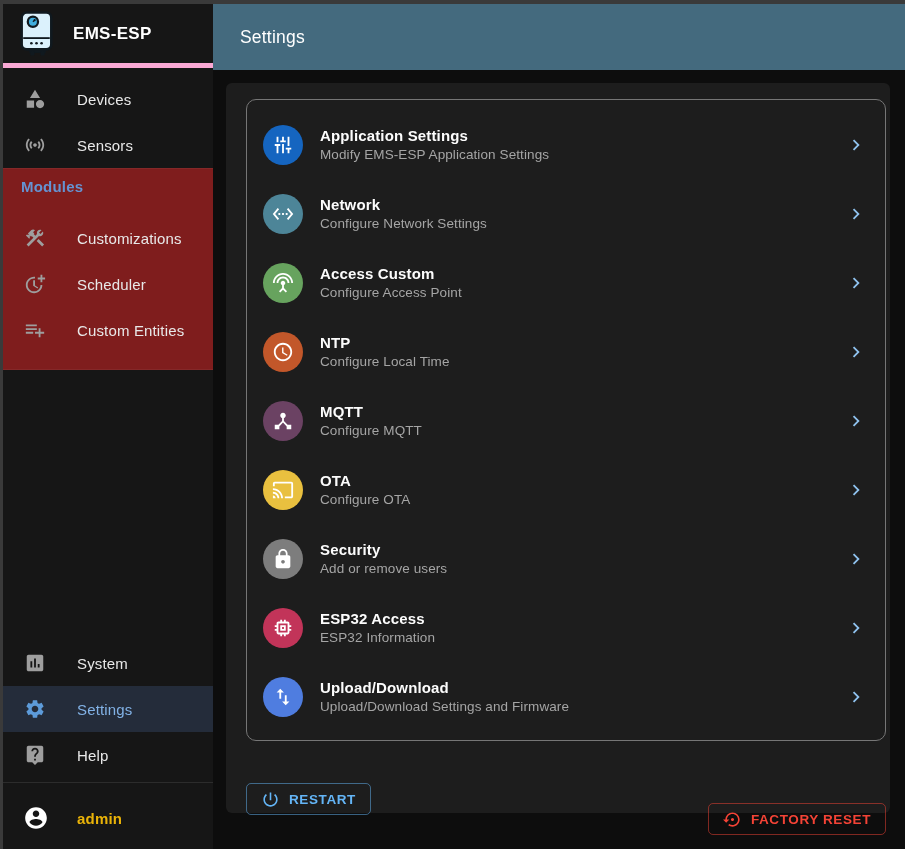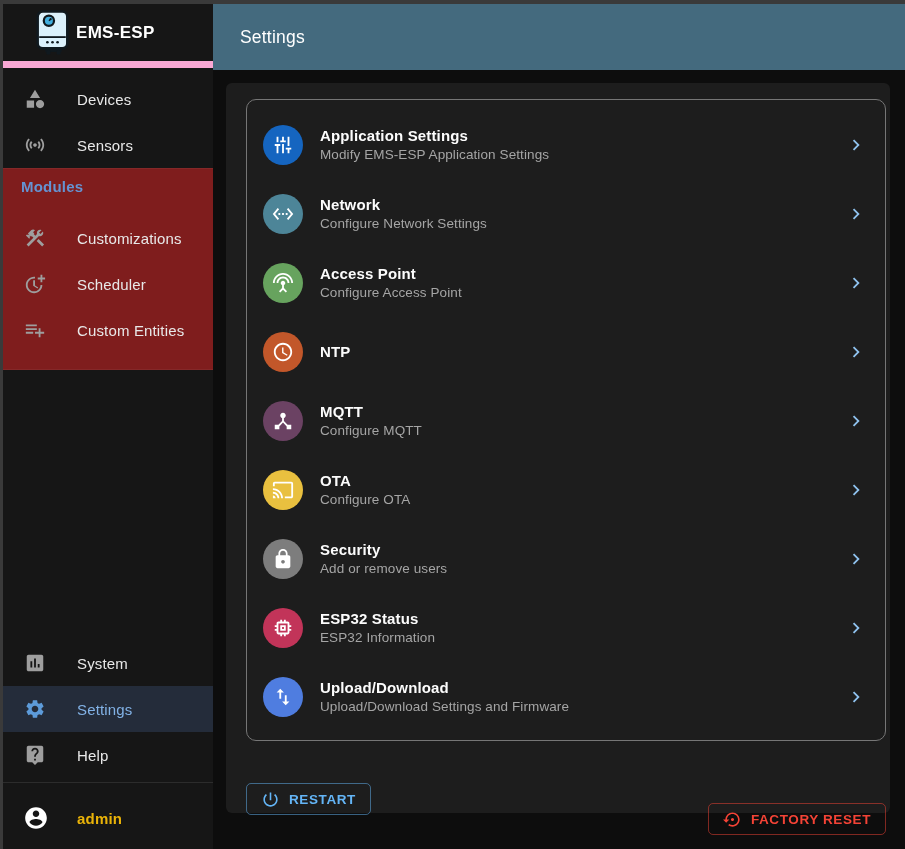--- a/index.html
+++ b/index.html
@@ -8,22 +8,22 @@
   }
   html,body{margin:0;padding:0;background:#000;}
   .screen{position:relative;width:905px;height:849px;background:#0d0d0d;overflow:hidden;
           font-family:"Liberation Sans",sans-serif;-webkit-font-smoothing:antialiased;}
   .frame-top{position:absolute;top:0;left:0;width:905px;height:4px;background:#3a3a3a;z-index:9;}
   .frame-left{position:absolute;top:0;left:0;width:3px;height:849px;background:#3a3a3a;z-index:9;}
 
   
   .sidebar{position:absolute;left:3px;top:4px;width:210px;height:845px;background:#161616;
            display:flex;flex-direction:column;z-index:2;}
-  .logo-row{height:64px;flex:none;display:flex;align-items:center;gap:4px;padding-left:32px;
-            border-bottom:7px solid #f9a8d4;box-sizing:border-box;}
+  .logo-row{height:64px;flex:none;display:flex;align-items:center;gap:17px;padding-left:16px;
+            border-bottom:5px solid #f9a8d4;box-sizing:border-box;}
   .app-title{font-size:17px;font-weight:700;color:#fff;letter-spacing:.3px;}
   .nav-top{padding-top:8px;flex:none;}
   .nav-item{height:46px;display:flex;align-items:center;padding-left:20px;cursor:pointer;}
   .nav-icon{width:24px;height:24px;flex:none;display:flex;align-items:center;justify-content:center;}
   .nav-icon svg{width:22px;height:22px;fill:#9e9e9e;}
   .nav-label{margin-left:30px;font-size:15px;font-weight:500;color:#e8e8e8;letter-spacing:.15px;}
   .nav-item.active{background:#242c3a;}
   .nav-item.active .nav-icon svg{fill:#5d9bd9;}
   .nav-item.active .nav-label{color:var(--active-item);}
   .modules{flex:none;background:#7f1d1d;padding:8px 0 16px;border-top:1px solid rgba(255,255,255,.05);
@@ -210,35 +210,36 @@
                   <path d="M10 6 8.59 7.41 13.17 12l-4.58 4.59L10 18l6-6z" fill-rule="evenodd"></path>
                 </svg>
               </li>
               <li class="list-item">
                 <span class="avatar" style="background: rgb(103, 163, 94);">
                   <svg viewBox="0 0 24 24">
                     <path d="M12 5c-3.87 0-7 3.13-7 7h2c0-2.76 2.24-5 5-5s5 2.24 5 5h2c0-3.87-3.13-7-7-7zm1 9.29c.88-.39 1.5-1.26 1.5-2.29 0-1.38-1.12-2.5-2.5-2.5S9.5 10.62 9.5 12c0 1.02.62 1.9 1.5 2.29v3.3L7.59 21 9 22.41l3-3 3 3L16.41 21 13 17.59v-3.3zM12 1C5.93 1 1 5.93 1 12h2c0-4.97 4.03-9 9-9s9 4.03 9 9h2c0-6.07-4.93-11-11-11z" fill-rule="evenodd"></path>
                   </svg>
                 </span>
                 <span class="item-text">
-                  <span class="item-title">Access Point</span>
+                  <span class="item-title">Access Custom</span>
                   <span class="item-sub">Configure Access Point</span>
                 </span>
                 <svg viewBox="0 0 24 24" class="chevron">
                   <path d="M10 6 8.59 7.41 13.17 12l-4.58 4.59L10 18l6-6z" fill-rule="evenodd"></path>
                 </svg>
               </li>
               <li class="list-item">
                 <span class="avatar" style="background: rgb(194, 87, 42);">
                   <svg viewBox="0 0 24 24">
                     <path d="M11.99 2C6.47 2 2 6.48 2 12s4.47 10 9.99 10C17.52 22 22 17.52 22 12S17.52 2 11.99 2zM12 20c-4.42 0-8-3.58-8-8s3.58-8 8-8 8 3.58 8 8-3.58 8-8 8zm.5-13H11v6l5.25 3.15.75-1.23-4.5-2.67z" fill-rule="evenodd"></path>
                   </svg>
                 </span>
                 <span class="item-text">
                   <span class="item-title">NTP</span>
+                  <span class="item-sub">Configure Local Time</span>
                 </span>
                 <svg viewBox="0 0 24 24" class="chevron">
                   <path d="M10 6 8.59 7.41 13.17 12l-4.58 4.59L10 18l6-6z" fill-rule="evenodd"></path>
                 </svg>
               </li>
               <li class="list-item">
                 <span class="avatar" style="background: rgb(107, 66, 99);">
                   <svg viewBox="0 0 24 24">
                     <path d="M17 16l-4-4V8.82C14.16 8.4 15 7.3 15 6c0-1.66-1.34-3-3-3S9 4.34 9 6c0 1.3.84 2.4 2 2.82V12l-4 4H3v5h5v-3.05l4-4.2 4 4.2V21h5v-5h-4z" fill-rule="evenodd"></path>
                   </svg>
@@ -279,21 +280,21 @@
                   <path d="M10 6 8.59 7.41 13.17 12l-4.58 4.59L10 18l6-6z" fill-rule="evenodd"></path>
                 </svg>
               </li>
               <li class="list-item">
                 <span class="avatar" style="background: rgb(194, 52, 89);">
                   <svg viewBox="0 0 24 24">
                     <path d="M15 9H9v6h6V9zm-2 4h-2v-2h2v2zm8-2V9h-2V7c0-1.1-.9-2-2-2h-2V3h-2v2h-2V3H9v2H7c-1.1 0-2 .9-2 2v2H3v2h2v2H3v2h2v2c0 1.1.9 2 2 2h2v2h2v-2h2v2h2v-2h2c1.1 0 2-.9 2-2v-2h2v-2h-2v-2h2zm-4 6H7V7h10v10z" fill-rule="evenodd"></path>
                   </svg>
                 </span>
                 <span class="item-text">
-                  <span class="item-title">ESP32 Status</span>
+                  <span class="item-title">ESP32 Access</span>
                   <span class="item-sub">ESP32 Information</span>
                 </span>
                 <svg viewBox="0 0 24 24" class="chevron">
                   <path d="M10 6 8.59 7.41 13.17 12l-4.58 4.59L10 18l6-6z" fill-rule="evenodd"></path>
                 </svg>
               </li>
               <li class="list-item">
                 <span class="avatar" style="background: rgb(79, 125, 224);">
                   <svg viewBox="0 0 24 24">
                     <path d="M16 17.01V10h-2v7.01h-3L15 21l4-3.99h-3zM9 3 5 6.99h3V14h2V6.99h3L9 3z" fill-rule="evenodd"></path>

